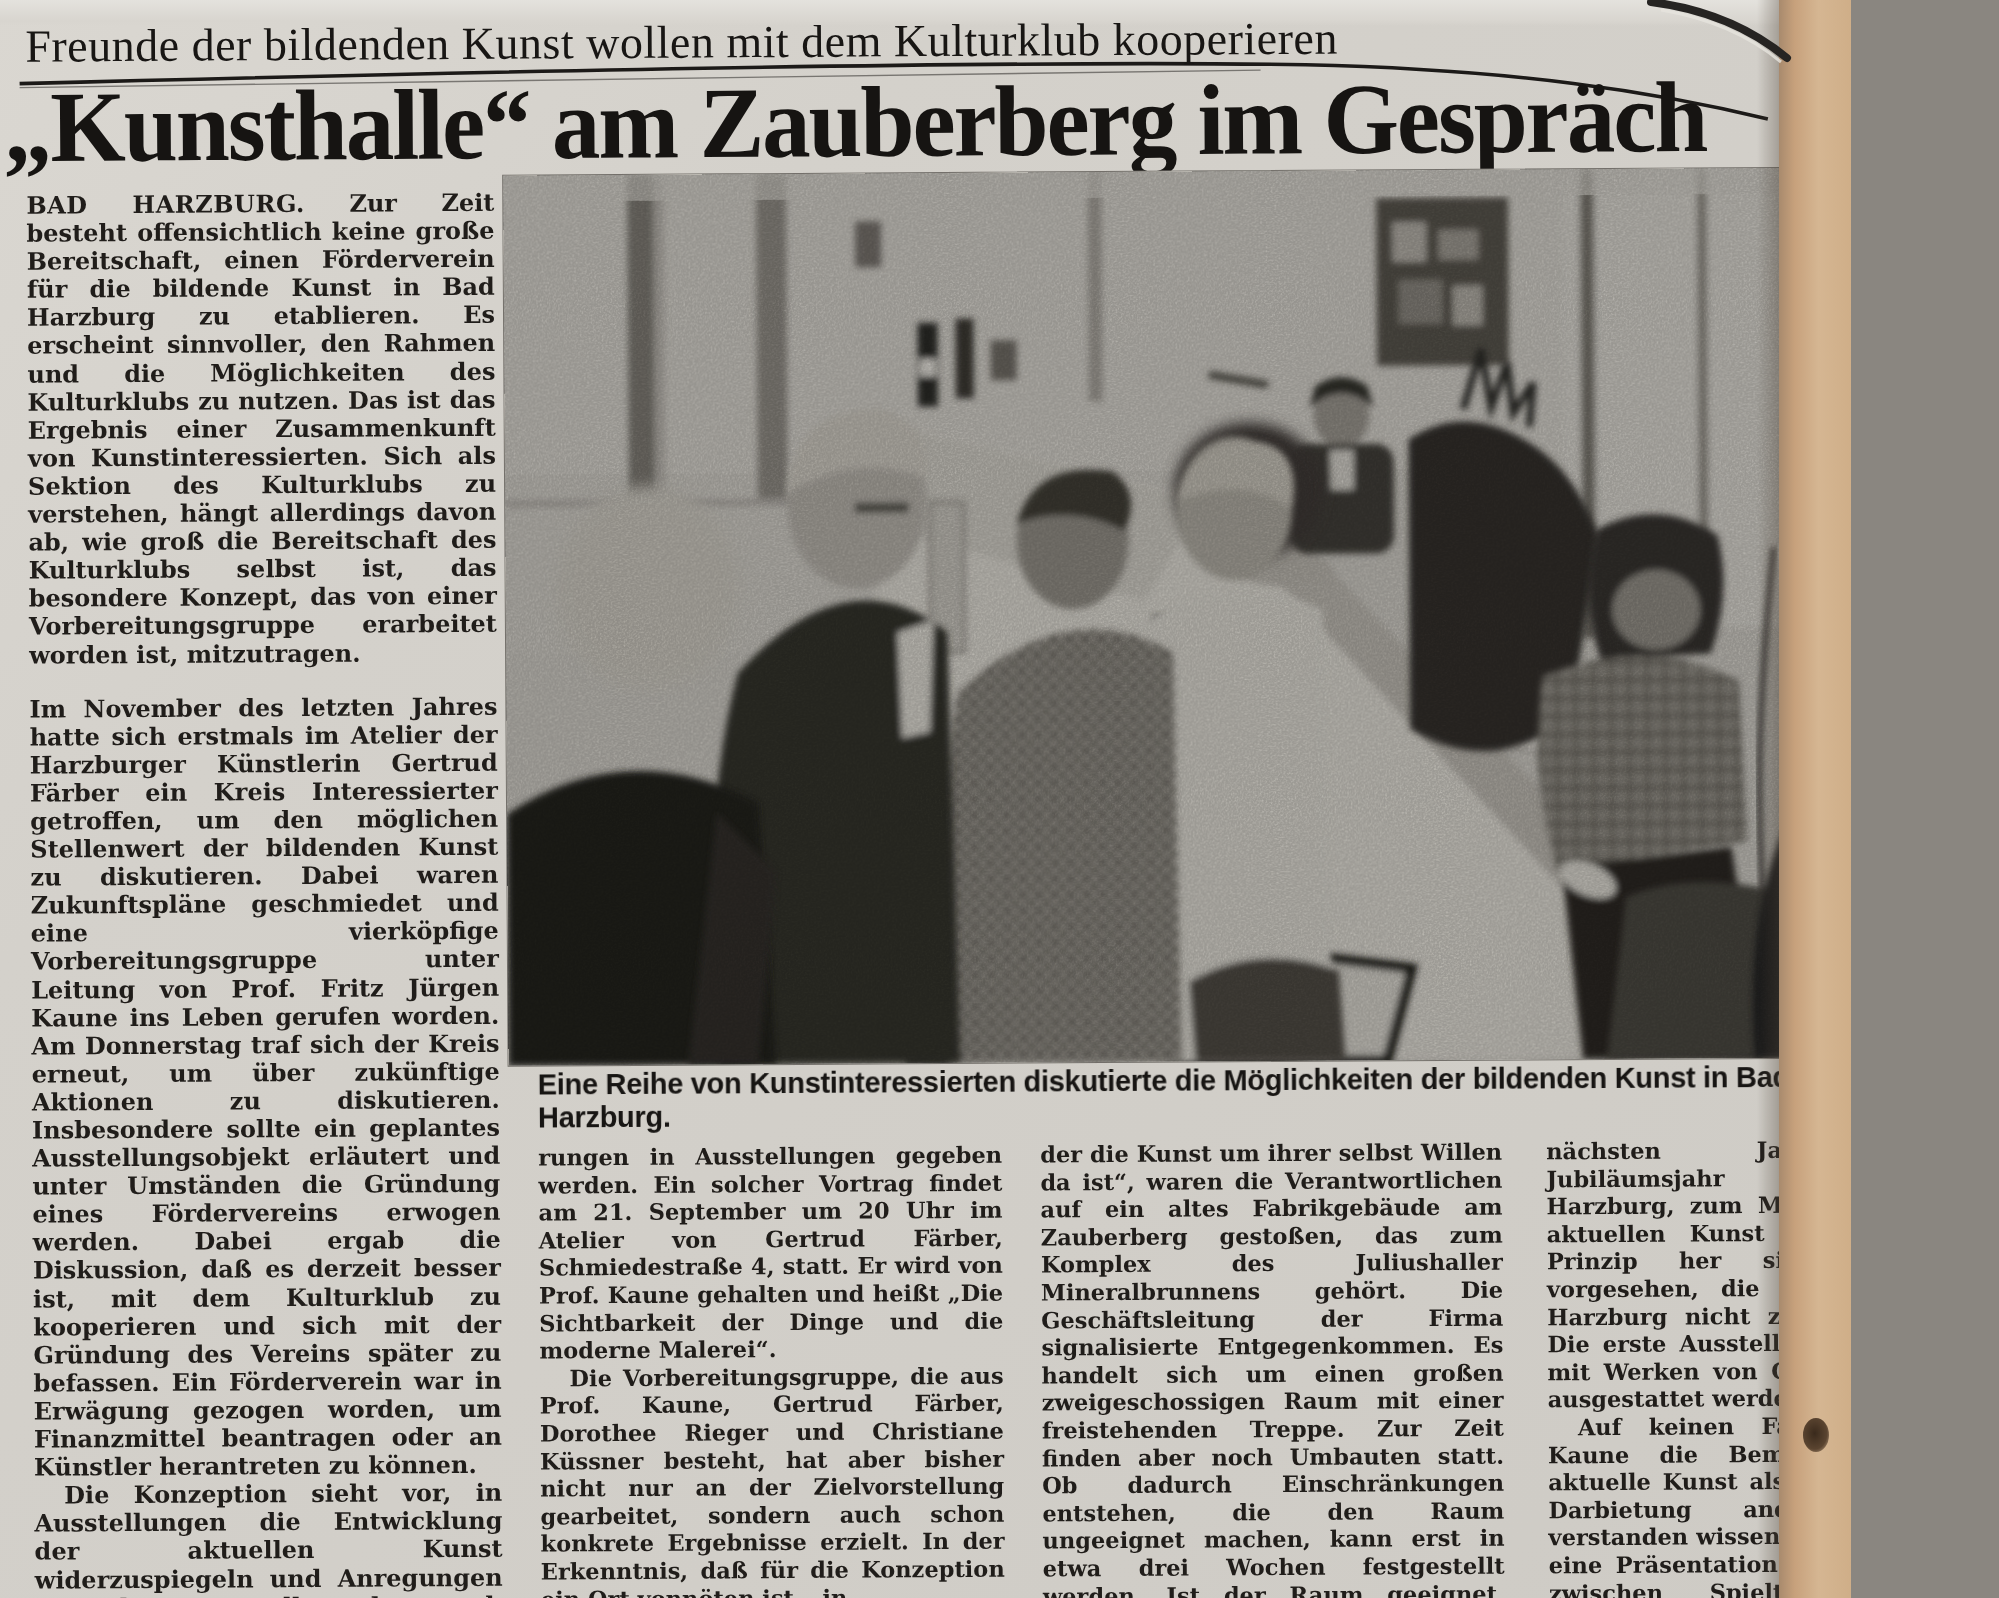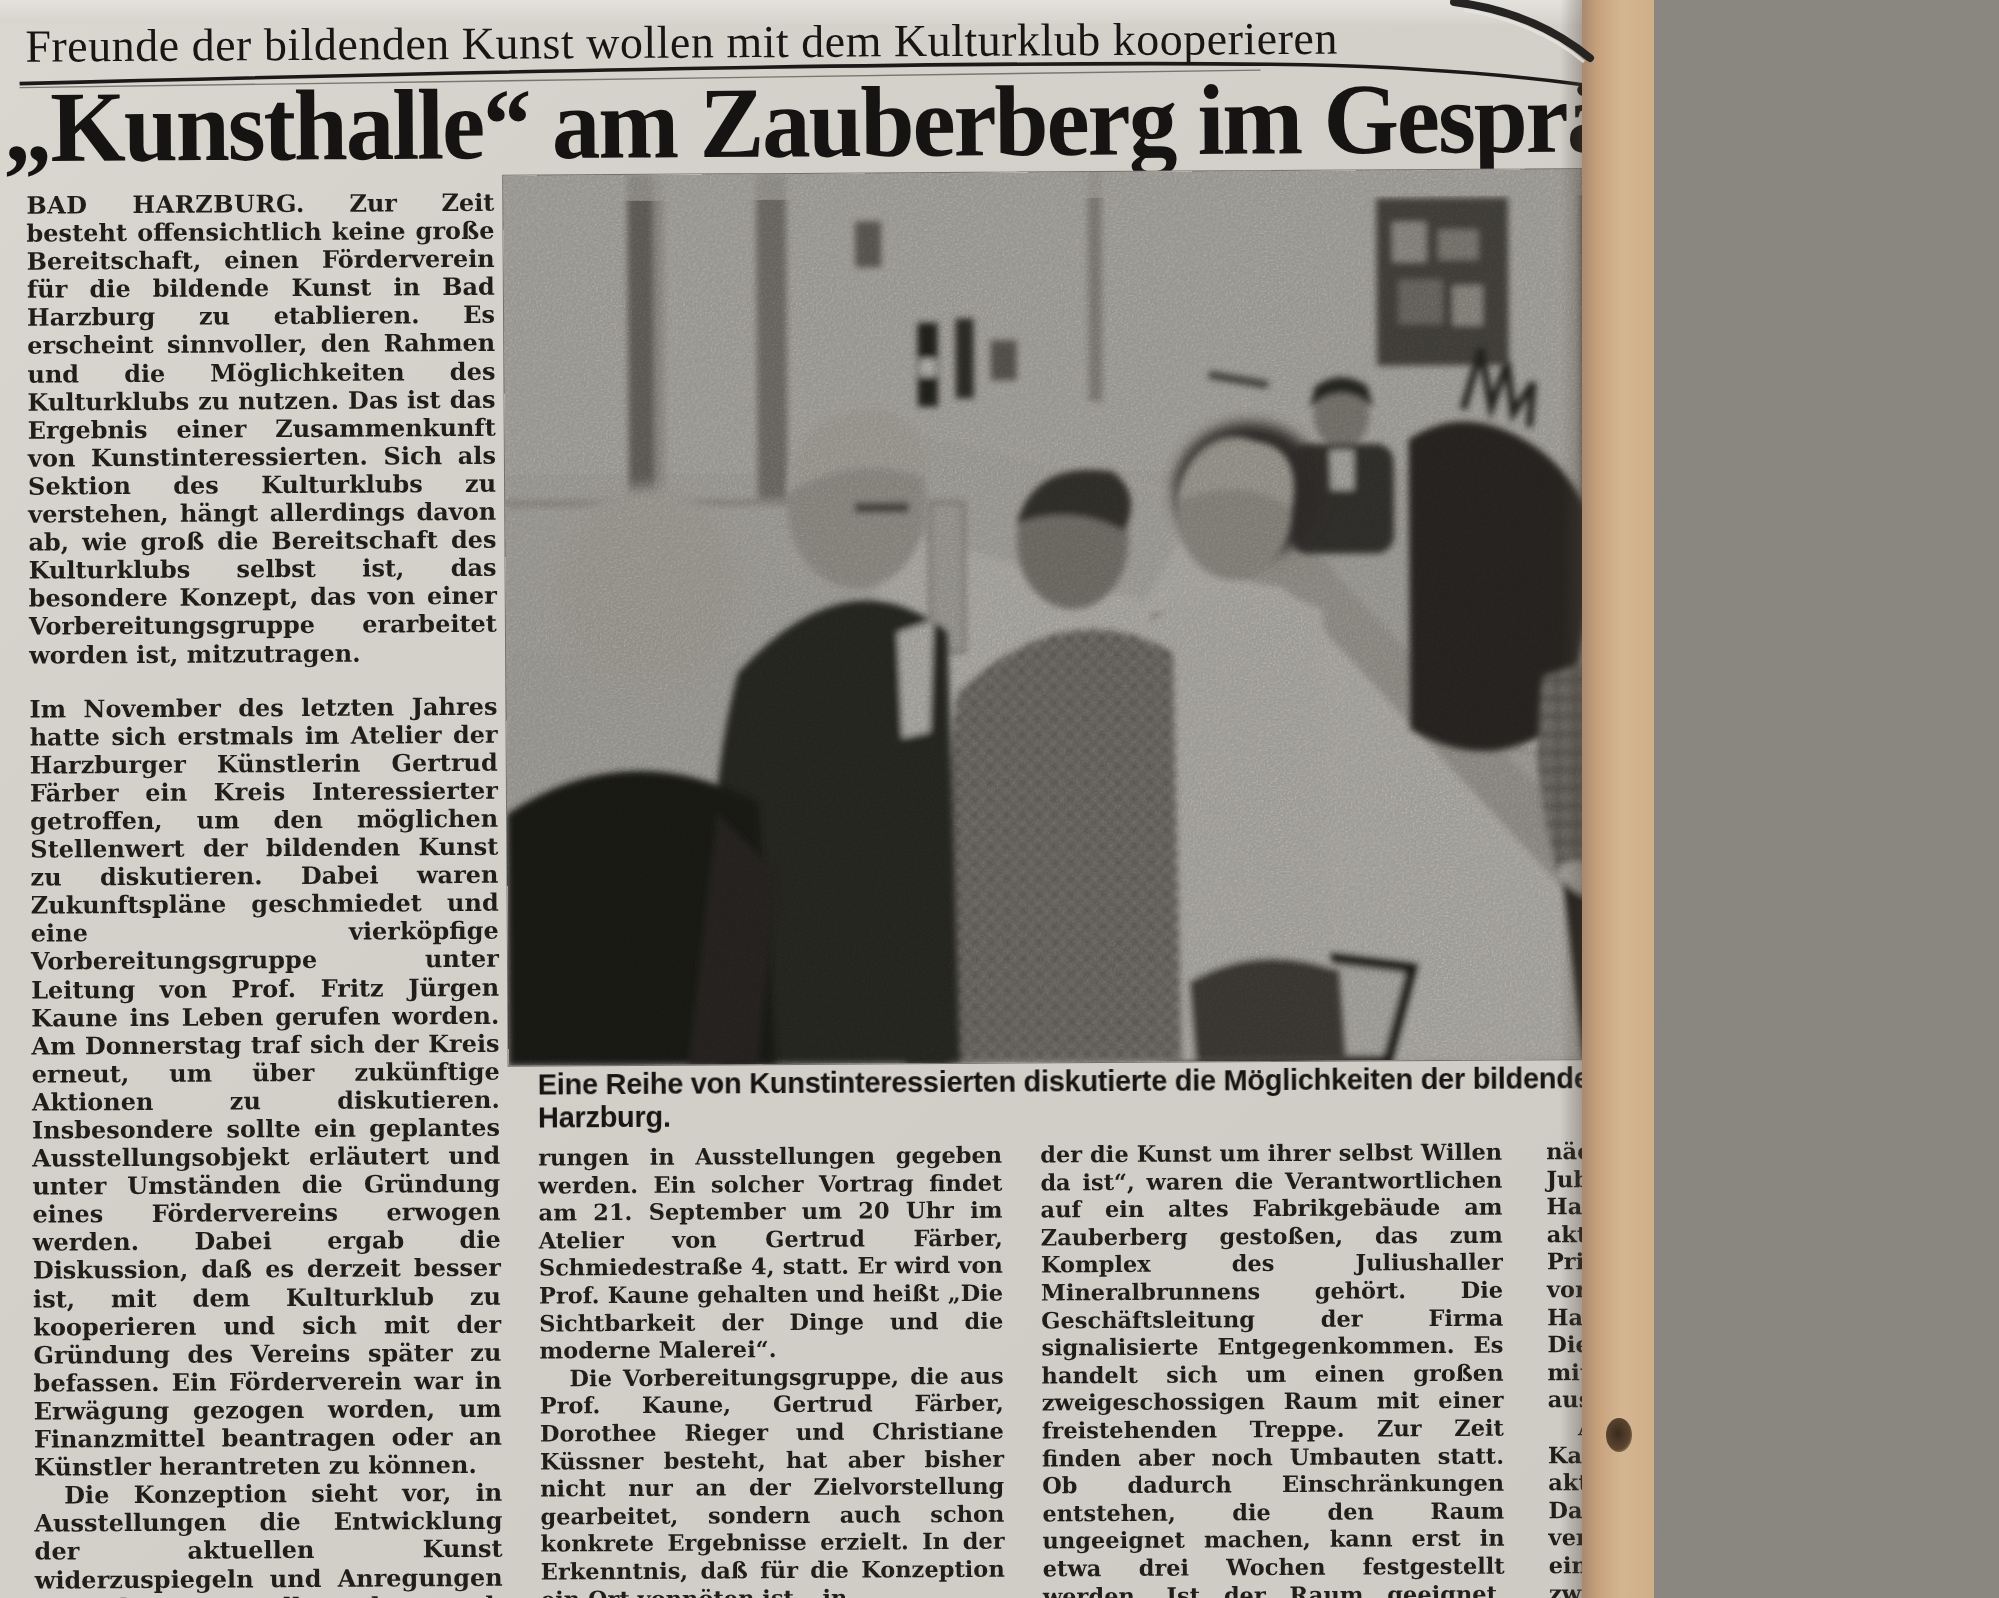--- a/index.html
+++ b/index.html
@@ -1,17 +1,17 @@
 <!DOCTYPE html>
 <html><head>
 <meta charset="utf-8">
 <style>
   html,body{margin:0;padding:0;}
   body{width:1999px;height:1598px;overflow:hidden;background:#8a8680;}
-  .scan{position:relative;width:1654px;height:1598px;overflow:hidden;
+  .scan{position:relative;width:1851px;height:1598px;overflow:hidden;
         background:linear-gradient(135deg,#dad7d1 0%,#d4d1cb 28%,#d2cfc9 55%,#cecbc5 100%);
         font-family:"Liberation Serif",serif;}
   .scan-topstrip{position:absolute;left:0;top:0;width:100%;height:26px;
         background:linear-gradient(180deg,#e4e2dd,#d8d5cf 80%,rgba(216,213,207,0));}
   
   .page-edge{position:absolute;right:0;top:0;width:72px;height:1598px;
         background:linear-gradient(90deg,#a88a6d 0%,#c7a17c 22%,#d5b692 55%,#cfae88 100%);}
   .page-edge-shadow{position:absolute;right:60px;top:0;width:34px;height:1598px;
         background:linear-gradient(90deg,rgba(80,70,58,0) 0%,rgba(80,70,58,.38) 70%,rgba(60,50,40,.5) 100%);}
   .edge-hole{position:absolute;right:22px;top:1418px;width:26px;height:34px;border-radius:50%;

